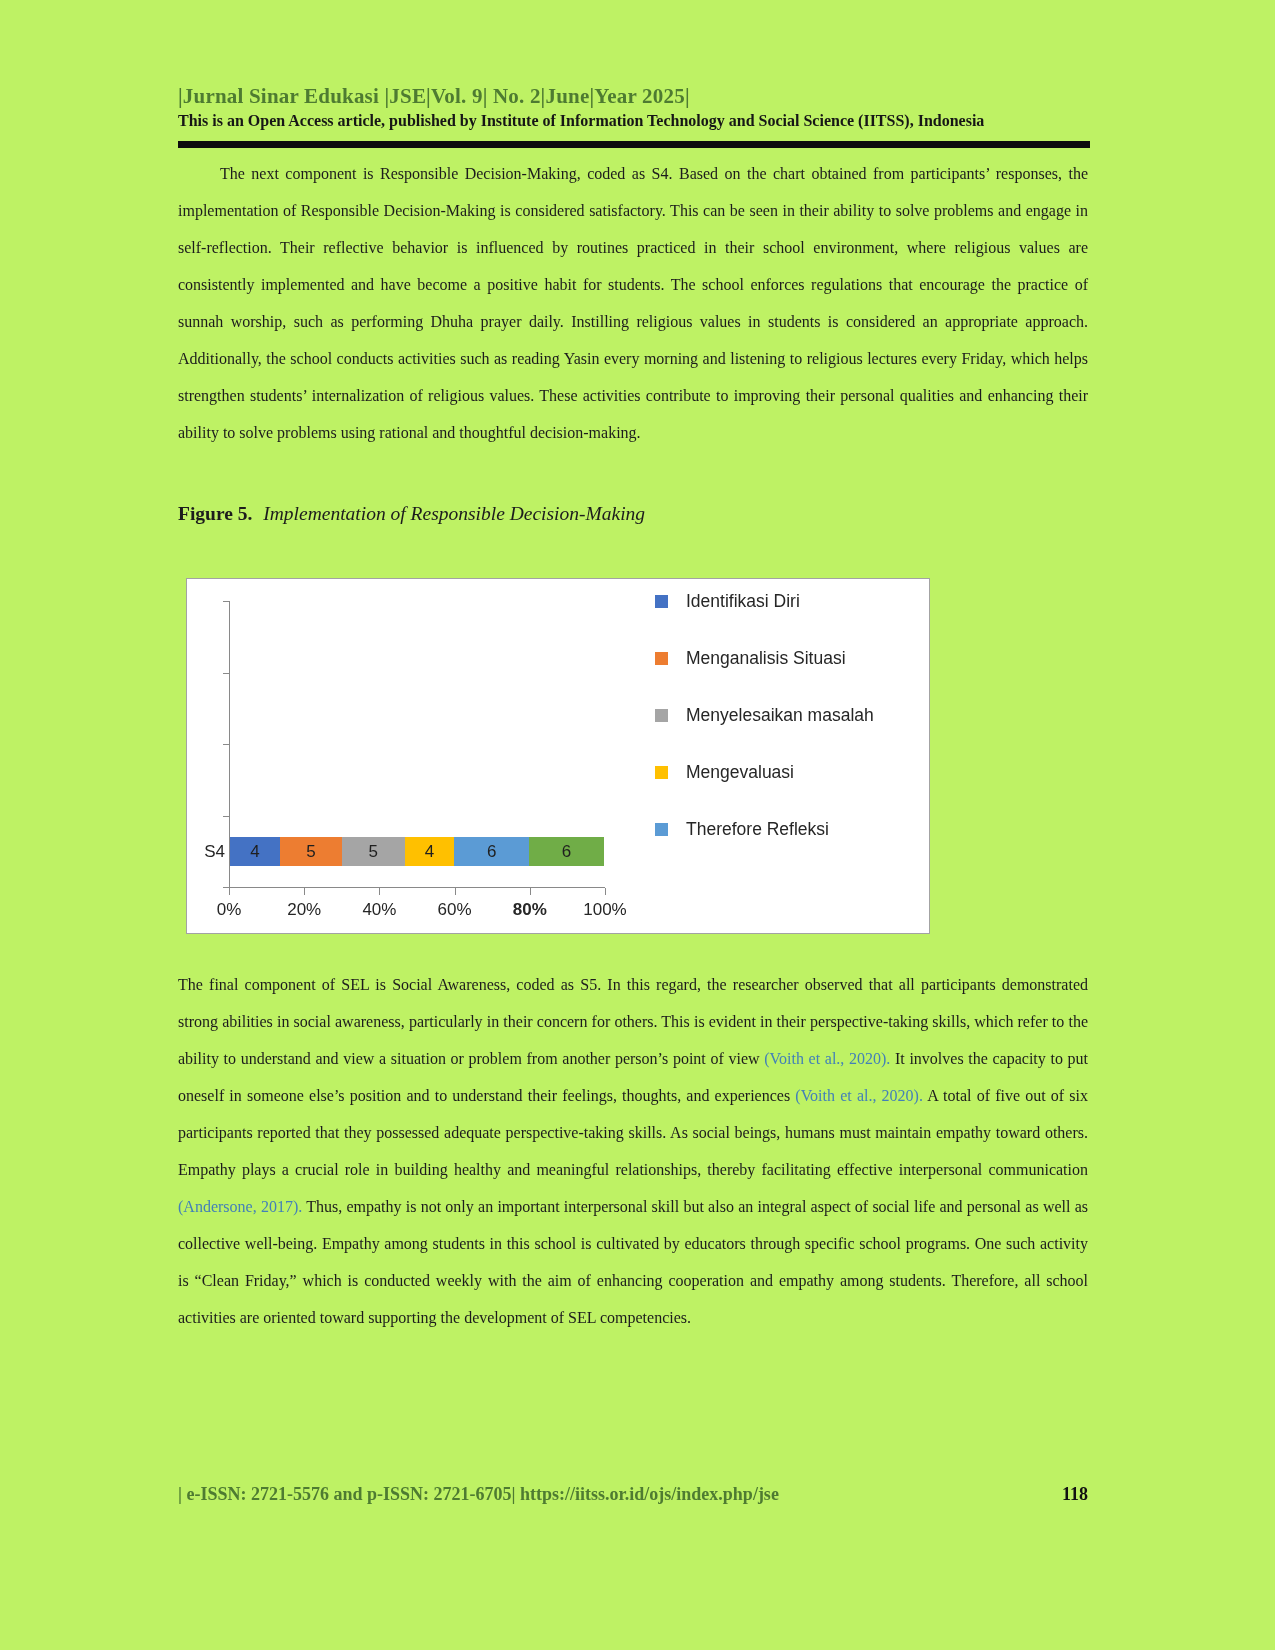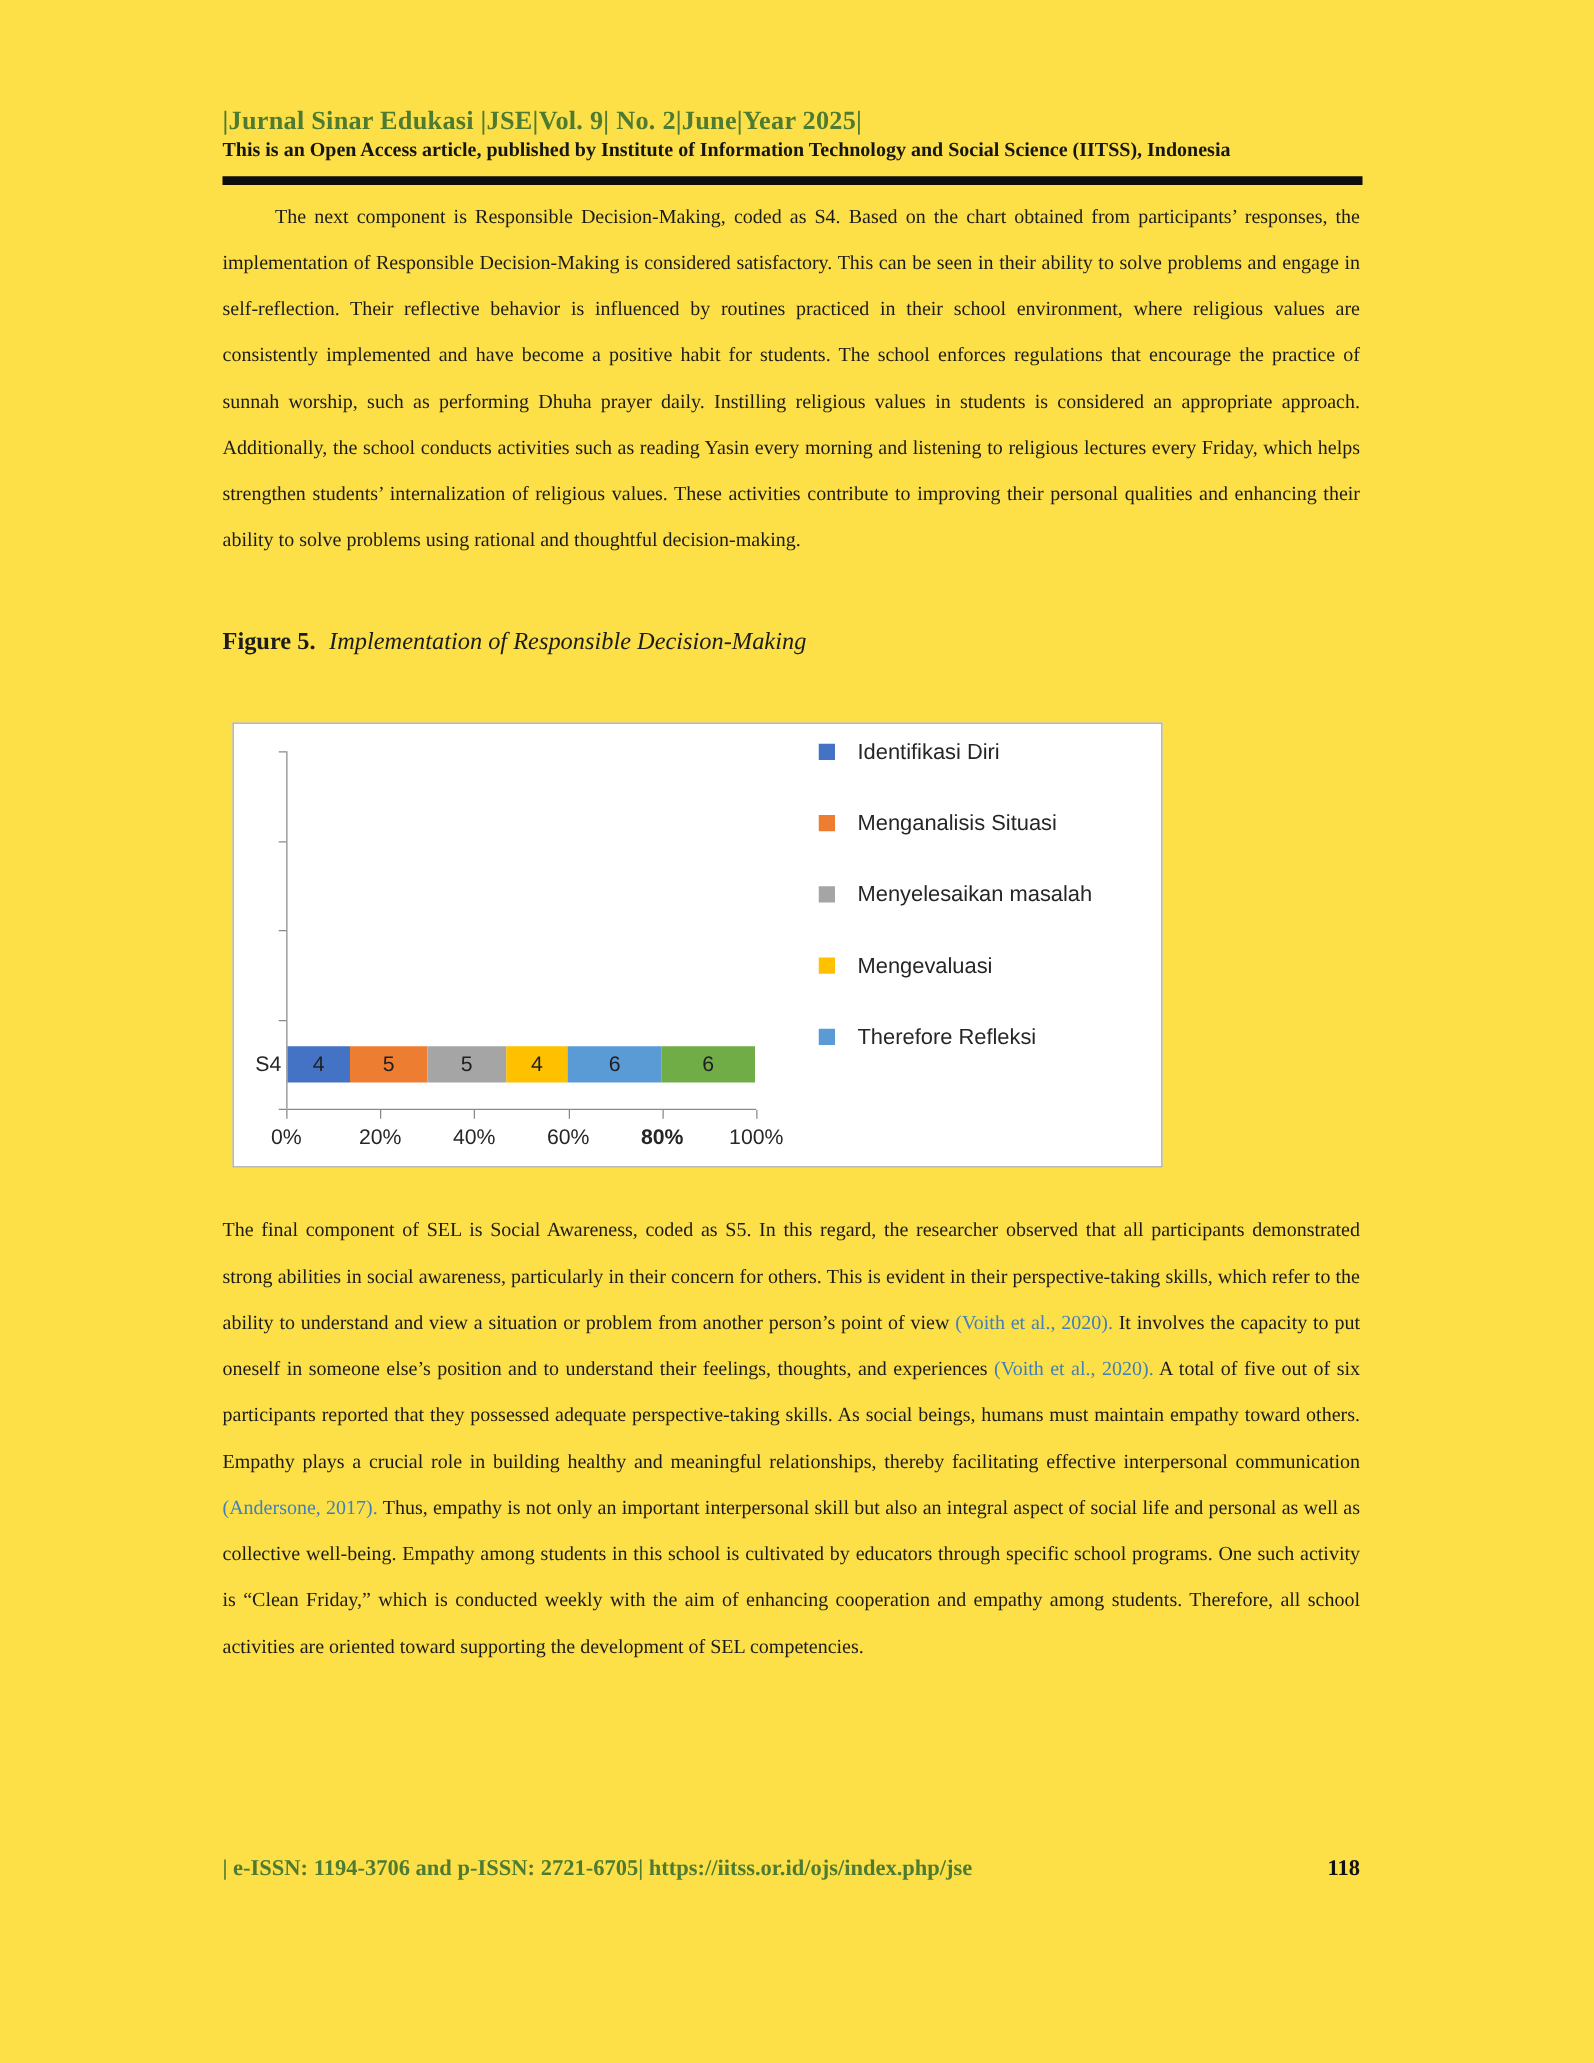--- a/index.html
+++ b/index.html
@@ -1,20 +1,20 @@
 <!DOCTYPE html>
 <html><head>
 <meta charset="utf-8">
 <style>
   * { margin:0; padding:0; box-sizing:border-box; }
   html,body { background:#ffffff; }
   .page {
     position:relative;
     width:1275px; height:1650px;
-    background:#fde047;
+    background:#bef264;
     font-family:"Liberation Serif", serif;
     color:#1c1c1c;
     overflow:hidden;
   }
   
   .header { position:absolute; left:178px; top:84px; width:912px; }
   .journal-line {
     font-size:21px; font-weight:bold; color:#4E7B31; letter-spacing:.2px;
   }
   .open-access-line {
@@ -169,17 +169,17 @@
         <div class="legend-item">
           <span class="swatch" style="background: rgb(91, 155, 213);"></span>
           <span class="legend-label">Therefore Refleksi</span>
         </div>
       </div>
   </div>
 
   <p class="para para-2"><span>The final component of SEL is Social Awareness, coded as S5. In this regard, the researcher observed that all participants demonstrated strong abilities in social awareness, particularly in their concern for others. This is evident in their perspective-taking skills, which refer to the ability to understand and view a situation or problem from another person’s point of view </span><span class="citation">(Voith et al., 2020).</span><span> It involves the capacity to put oneself in someone else’s position and to understand their feelings, thoughts, and experiences </span><span class="citation">(Voith et al., 2020).</span><span> A total of five out of six participants reported that they possessed adequate perspective-taking skills. As social beings, humans must maintain empathy toward others. Empathy plays a crucial role in building healthy and meaningful relationships, thereby facilitating effective interpersonal communication </span><span class="citation">(Andersone, 2017).</span><span> Thus, empathy is not only an important interpersonal skill but also an integral aspect of social life and personal as well as collective well-being. Empathy among students in this school is cultivated by educators through specific school programs. One such activity is “Clean Friday,” which is conducted weekly with the aim of enhancing cooperation and empathy among students. Therefore, all school activities are oriented toward supporting the development of SEL competencies.</span></p>
 
   <div class="footer">
-    <span class="issn-line">| e-ISSN: 1194-3706 and p-ISSN: 2721-6705| https://iitss.or.id/ojs/index.php/jse</span>
+    <span class="issn-line">| e-ISSN: 2721-5576 and p-ISSN: 2721-6705| https://iitss.or.id/ojs/index.php/jse</span>
     <span class="page-number">118</span>
   </div>
 
 </div>
 
 </body></html>

